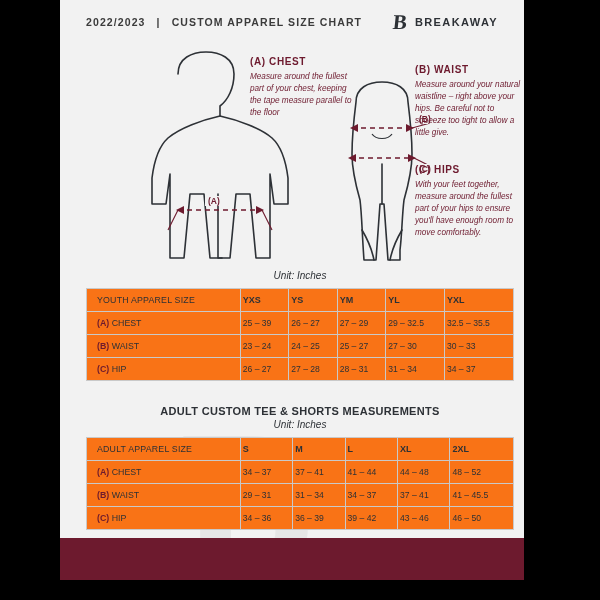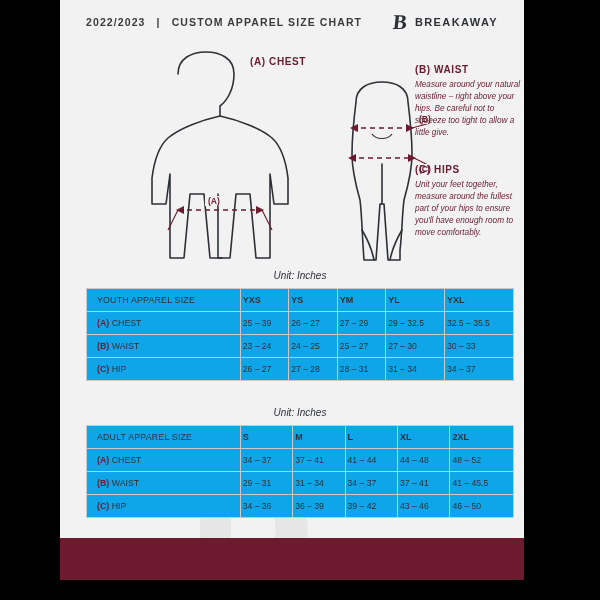--- a/index.html
+++ b/index.html
@@ -137,21 +137,21 @@
     text-align: center;
     font-size: 10px;
     font-style: italic;
     color: #2d3136;
     margin-top: 2px;
     margin-bottom: 7px;
   }
   table {
     border-collapse: collapse;
     width: 100%;
-    background: #0ea5e9;
+    background: #f97316;
   }
   th, td {
     border: 1px solid #c9c9c9;
     height: 22px;
     font-size: 8.6px;
     color: #2d3136;
     text-align: left;
     padding: 0 2px;
   }
   th.row-head, td.row-head {
@@ -244,28 +244,29 @@
         <polygon points="356,114 348,110 348,118" fill="#6d1a2e"></polygon>
         <path d="M354,114 L374,124" stroke="#6d1a2e" stroke-width="1.1" fill="none"></path>
       </svg>
 
       <div style="position:absolute;left:145px;top:152px;background:#f2f2f2;padding:0 3px;font-size:8.5px;font-weight:bold;color:#6d1a2e;">(A)</div>
       <div style="position:absolute;left:356px;top:70px;background:#f2f2f2;padding:0 3px;font-size:8.5px;font-weight:bold;color:#6d1a2e;">(B)</div>
       <div style="position:absolute;left:356px;top:120px;background:#f2f2f2;padding:0 3px;font-size:8.5px;font-weight:bold;color:#6d1a2e;">(C)</div>
 
       <div class="callout" id="callout-chest">
         <div class="title">(A) CHEST</div>
+        <div class="body">Measure around the fullest part of your chest, keeping the tape measure parallel to the floor</div>
       </div>
       <div class="callout" id="callout-waist">
         <div class="title">(B) WAIST</div>
         <div class="body">Measure around your natural waistline – right above your hips. Be careful not to squeeze too tight to allow a little give.</div>
       </div>
       <div class="callout" id="callout-hips">
         <div class="title">(C) HIPS</div>
-        <div class="body">Unit your feet together, measure around the fullest part of your hips to ensure you'll have enough room to move comfortably.</div>
+        <div class="body">With your feet together, measure around the fullest part of your hips to ensure you'll have enough room to move comfortably.</div>
       </div>
     </div>
 
     <div class="section" style="top:268px;">
       <div class="sec-sub">Unit: Inches</div>
       <table>
         <thead>
           <tr>
             <th class="row-head">YOUTH APPAREL SIZE</th>
             <th>YXS</th>
@@ -298,20 +299,21 @@
             <td>27 – 28</td>
             <td>28 – 31</td>
             <td>31 – 34</td>
             <td>34 – 37</td>
           </tr>
         </tbody>
       </table>
     </div>
 
     <div class="section" style="top:405px;">
+      <div class="sec-title">ADULT CUSTOM TEE &amp; SHORTS MEASUREMENTS</div>
       <div class="sec-sub">Unit: Inches</div>
       <table>
         <thead>
           <tr>
             <th class="row-head">ADULT APPAREL SIZE</th>
             <th>S</th>
             <th>M</th>
             <th>L</th>
             <th>XL</th>
             <th>2XL</th>

